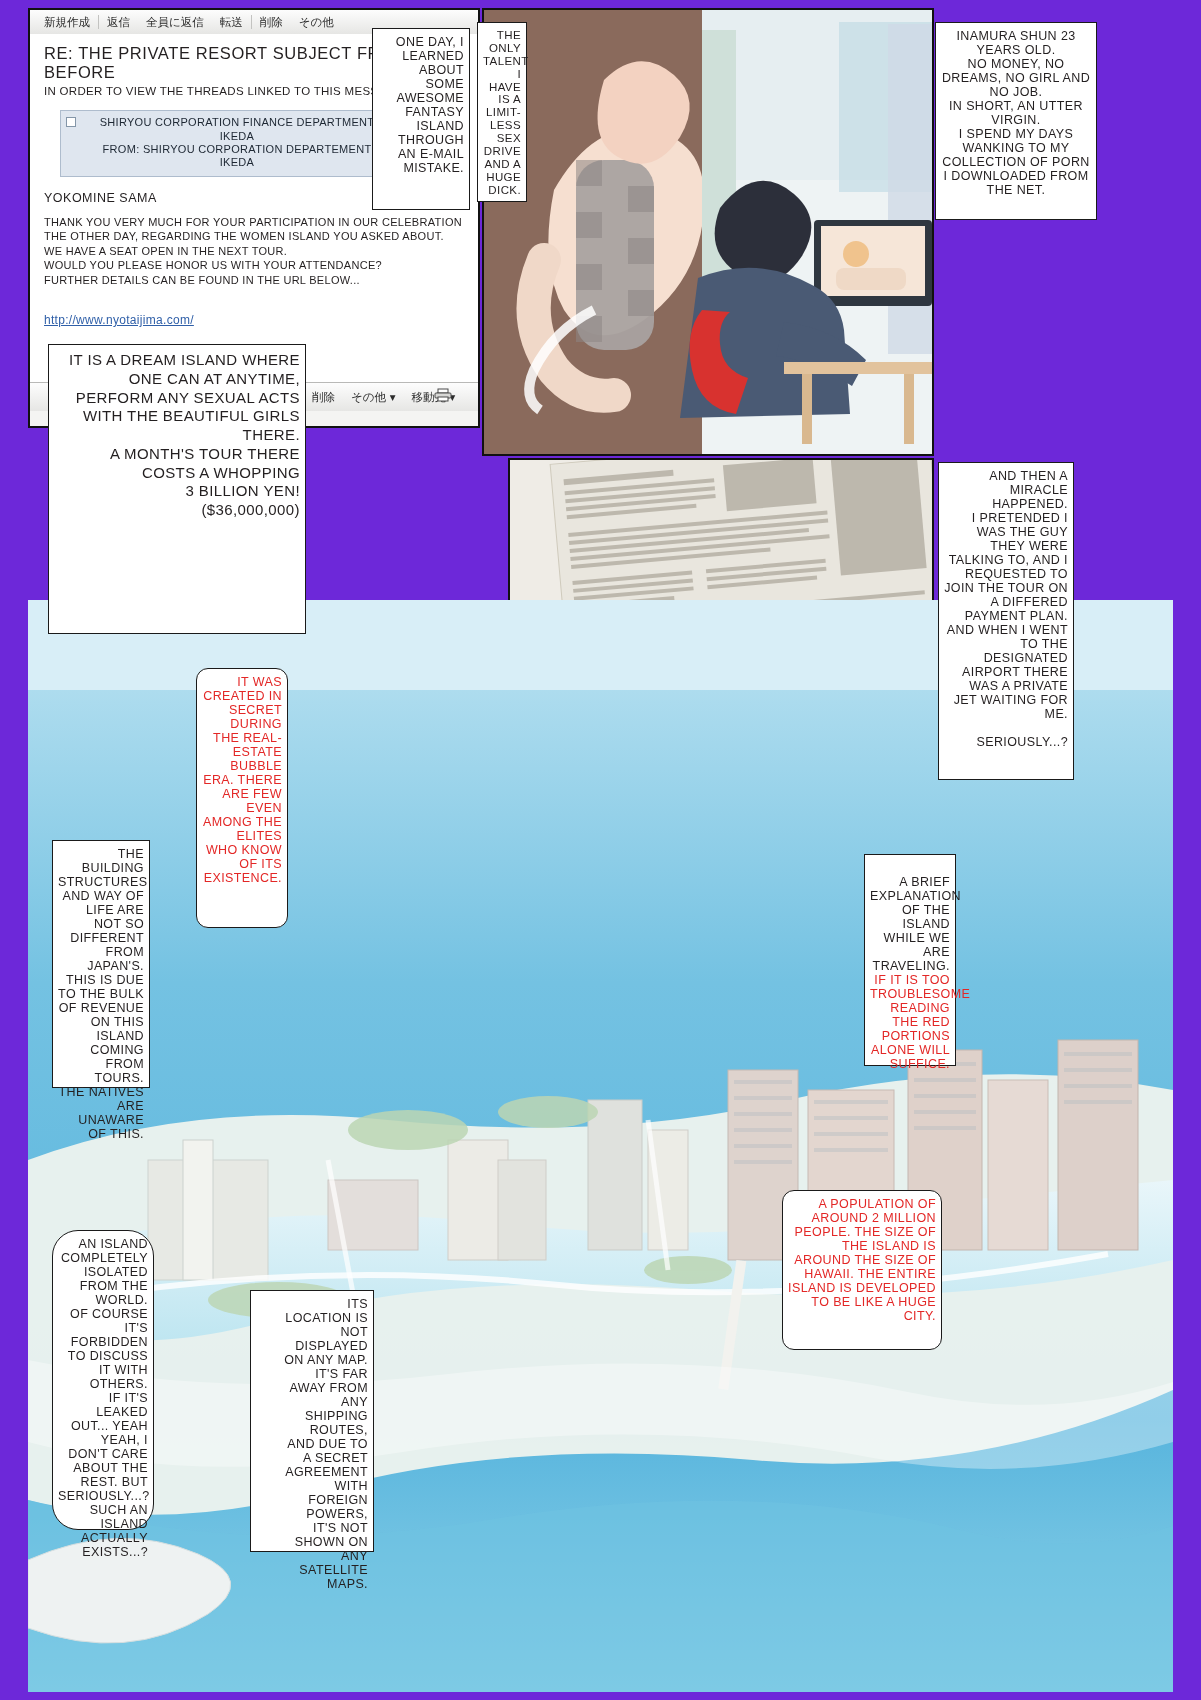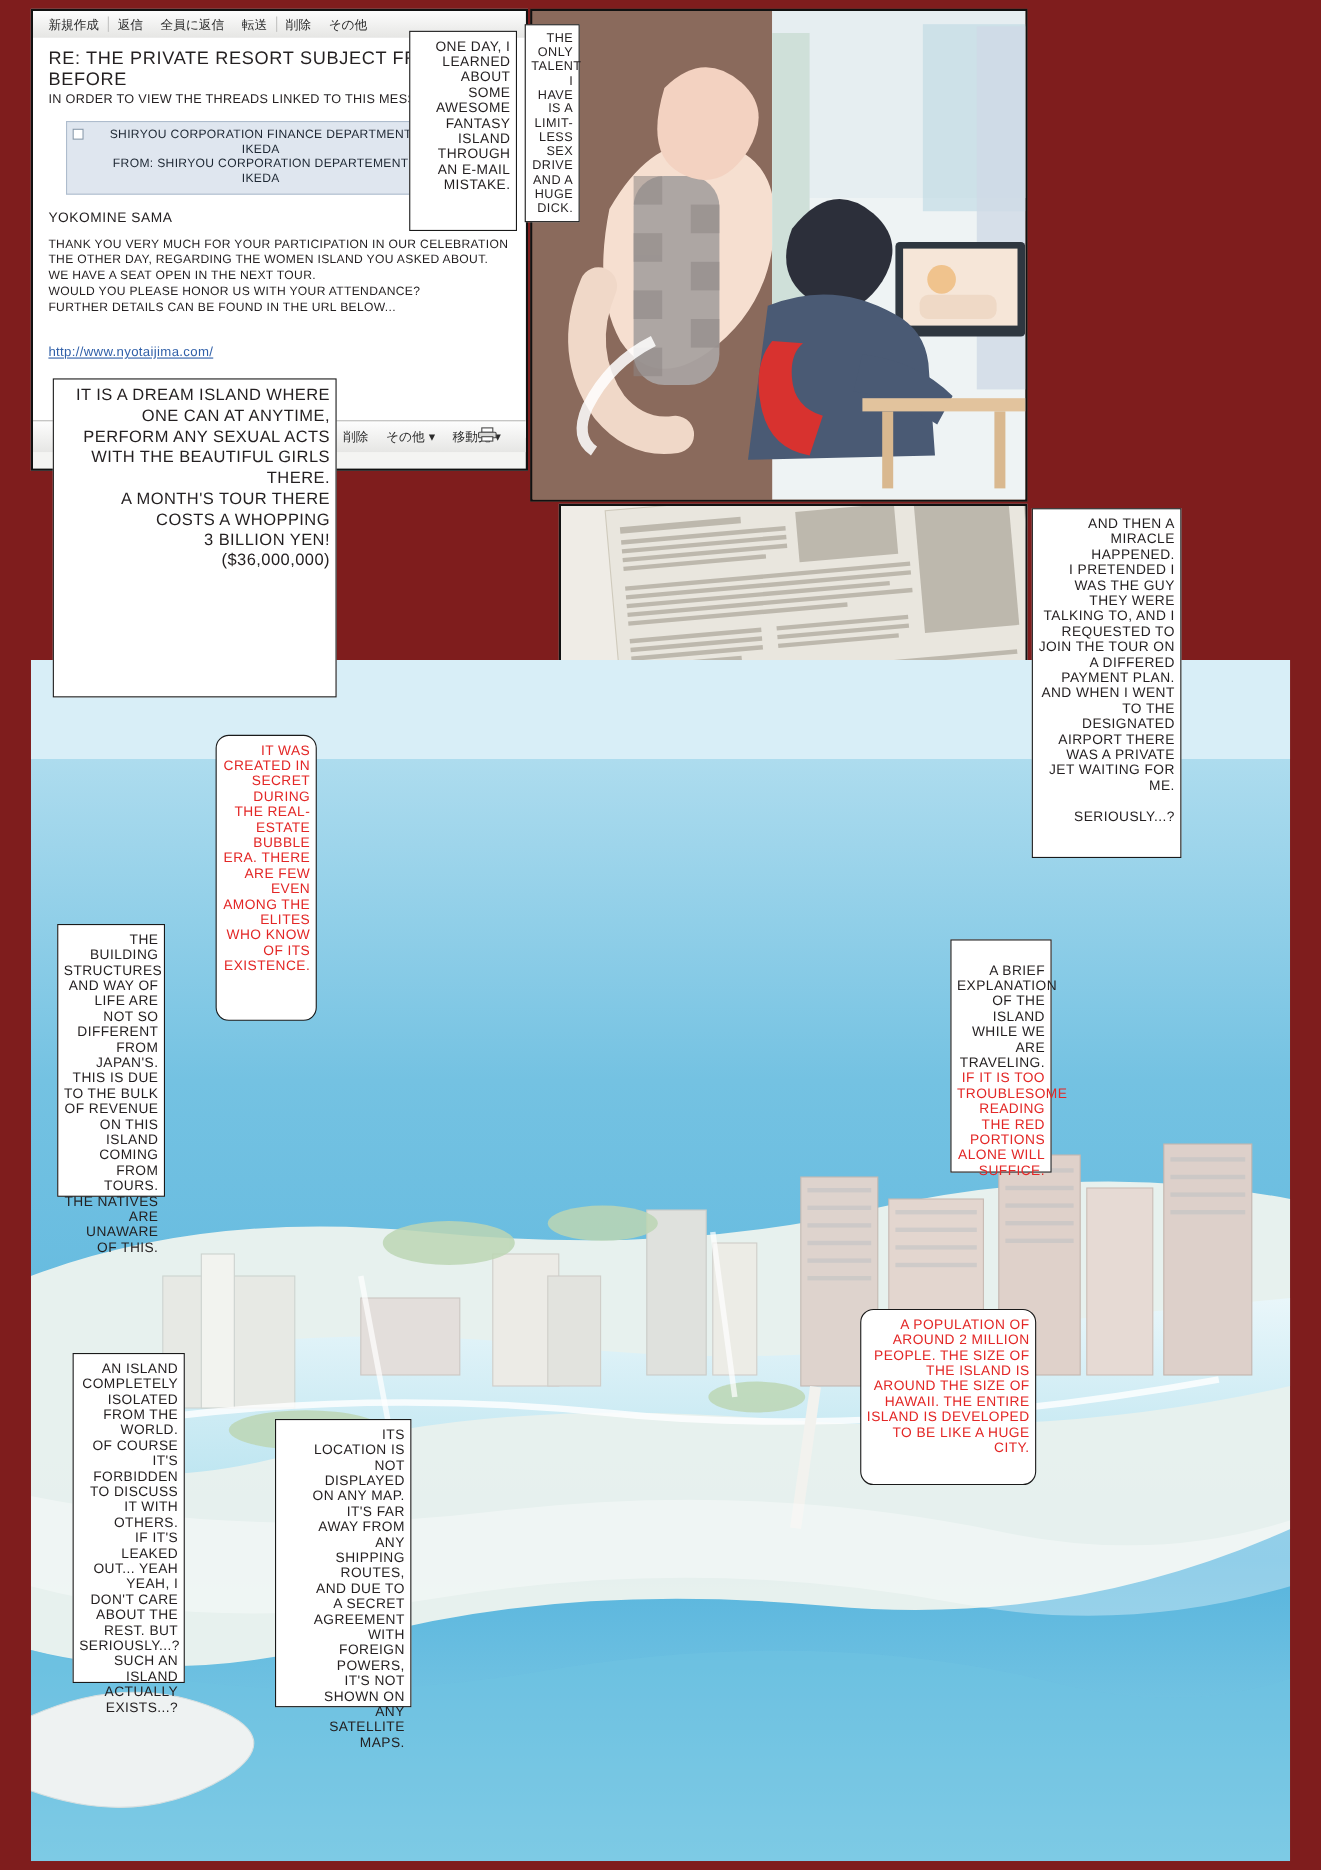--- a/index.html
+++ b/index.html
@@ -1,18 +1,18 @@
 <!DOCTYPE html>
 <html><head>
 <meta charset="utf-8">
 <style>
   html,body{margin:0;padding:0;background:#ffffff;}
   body{font-family:"Liberation Sans",sans-serif;}
   #page{
-    position:relative;width:1201px;height:1700px;overflow:hidden;background:#7f1d1d;
+    position:relative;width:1201px;height:1700px;overflow:hidden;background:#6d28d9;
   }
   
   .cap{
     position:absolute;box-sizing:border-box;background:#ffffff;border:1px solid #1a1a1a;
     color:#231f20;text-align:right;letter-spacing:.4px;line-height:1.12;
     font-size:12.5px;padding:6px 5px;white-space:pre-line;text-transform:uppercase;
   }
   .cap.red{color:#e32726;border-radius:12px;}
   .cap.mix .r{color:#e32726;display:block;}
   
@@ -270,20 +270,24 @@
       <path d="M0 900 q220 60 460 20 q260 -44 480 12 q110 26 205 -6 l0 166 l-1145 0z" fill="#6fc2e2" opacity=".55"></path>
 
       <path d="M0 960 q90 -40 170 -6 q60 26 10 60 q-80 50 -180 14z" fill="#eef2f2" stroke="#d6dfe0"></path>
     </svg>
   </div>
 
   <div class="cap" style="left:372px;top:28px;width:98px;height:182px;">ONE DAY, I LEARNED ABOUT SOME AWESOME FANTASY ISLAND THROUGH AN E-MAIL MISTAKE.</div>
 
   <div class="cap" style="left:477px;top:22px;width:50px;height:180px;font-size:11.5px;">THE ONLY TALENT I HAVE IS A LIMIT-LESS SEX DRIVE AND A HUGE DICK.</div>
 
+  <div class="cap" style="left:935px;top:22px;width:162px;height:198px;text-align:center;">INAMURA SHUN 23 YEARS OLD.
+NO MONEY, NO DREAMS, NO GIRL AND NO JOB.
+IN SHORT, AN UTTER VIRGIN.
+I SPEND MY DAYS WANKING TO MY COLLECTION OF PORN I DOWNLOADED FROM THE NET.</div>
 
   <div class="cap" style="left:48px;top:344px;width:258px;height:290px;font-size:15px;line-height:1.25;">IT IS A DREAM ISLAND WHERE ONE CAN AT ANYTIME, PERFORM ANY SEXUAL ACTS WITH THE BEAUTIFUL GIRLS THERE.
 A MONTH'S TOUR THERE COSTS A WHOPPING
 3 BILLION YEN!
 ($36,000,000)</div>
 
   <div class="cap" style="left:938px;top:462px;width:136px;height:318px;">AND THEN A MIRACLE HAPPENED.
 I PRETENDED I WAS THE GUY THEY WERE TALKING TO, AND I REQUESTED TO JOIN THE TOUR ON A DIFFERED PAYMENT PLAN.
 AND WHEN I WENT TO THE DESIGNATED AIRPORT THERE WAS A PRIVATE JET WAITING FOR ME.
 
@@ -296,21 +300,21 @@
     <span class="r" style="white-space:pre-line;">IF IT IS TOO TROUBLESOME READING THE RED PORTIONS ALONE WILL SUFFICE.</span>
   </div>
 
   <div class="cap" style="left:52px;top:840px;width:98px;height:248px;">THE BUILDING STRUCTURES AND WAY OF LIFE ARE NOT SO DIFFERENT FROM JAPAN'S.
 THIS IS DUE TO THE BULK OF REVENUE ON THIS ISLAND COMING FROM TOURS.
 THE NATIVES ARE UNAWARE
 OF THIS.</div>
 
   <div class="cap red" style="left:782px;top:1190px;width:160px;height:160px;">A POPULATION OF AROUND 2 MILLION PEOPLE. THE SIZE OF THE ISLAND IS AROUND THE SIZE OF HAWAII. THE ENTIRE ISLAND IS DEVELOPED TO BE LIKE A HUGE CITY.</div>
 
-  <div class="cap" style="left:66px;top:1230px;width:102px;height:300px;">AN ISLAND COMPLETELY ISOLATED FROM THE WORLD.
+  <div class="cap" style="left:52px;top:1230px;width:102px;height:300px;border-radius:26px;">AN ISLAND COMPLETELY ISOLATED FROM THE WORLD.
 OF COURSE IT'S FORBIDDEN TO DISCUSS IT WITH OTHERS.
 IF IT'S LEAKED OUT... YEAH YEAH, I DON'T CARE ABOUT THE REST. BUT SERIOUSLY...?
 SUCH AN ISLAND ACTUALLY EXISTS...?</div>
 
   <div class="cap" style="left:250px;top:1290px;width:124px;height:262px;padding-left:31px;">ITS LOCATION IS NOT DISPLAYED ON ANY MAP.
 IT'S FAR AWAY FROM ANY SHIPPING ROUTES, AND DUE TO A SECRET AGREEMENT WITH FOREIGN POWERS, IT'S NOT SHOWN ON ANY SATELLITE MAPS.</div>
 
 </div>
 
 </body></html>

